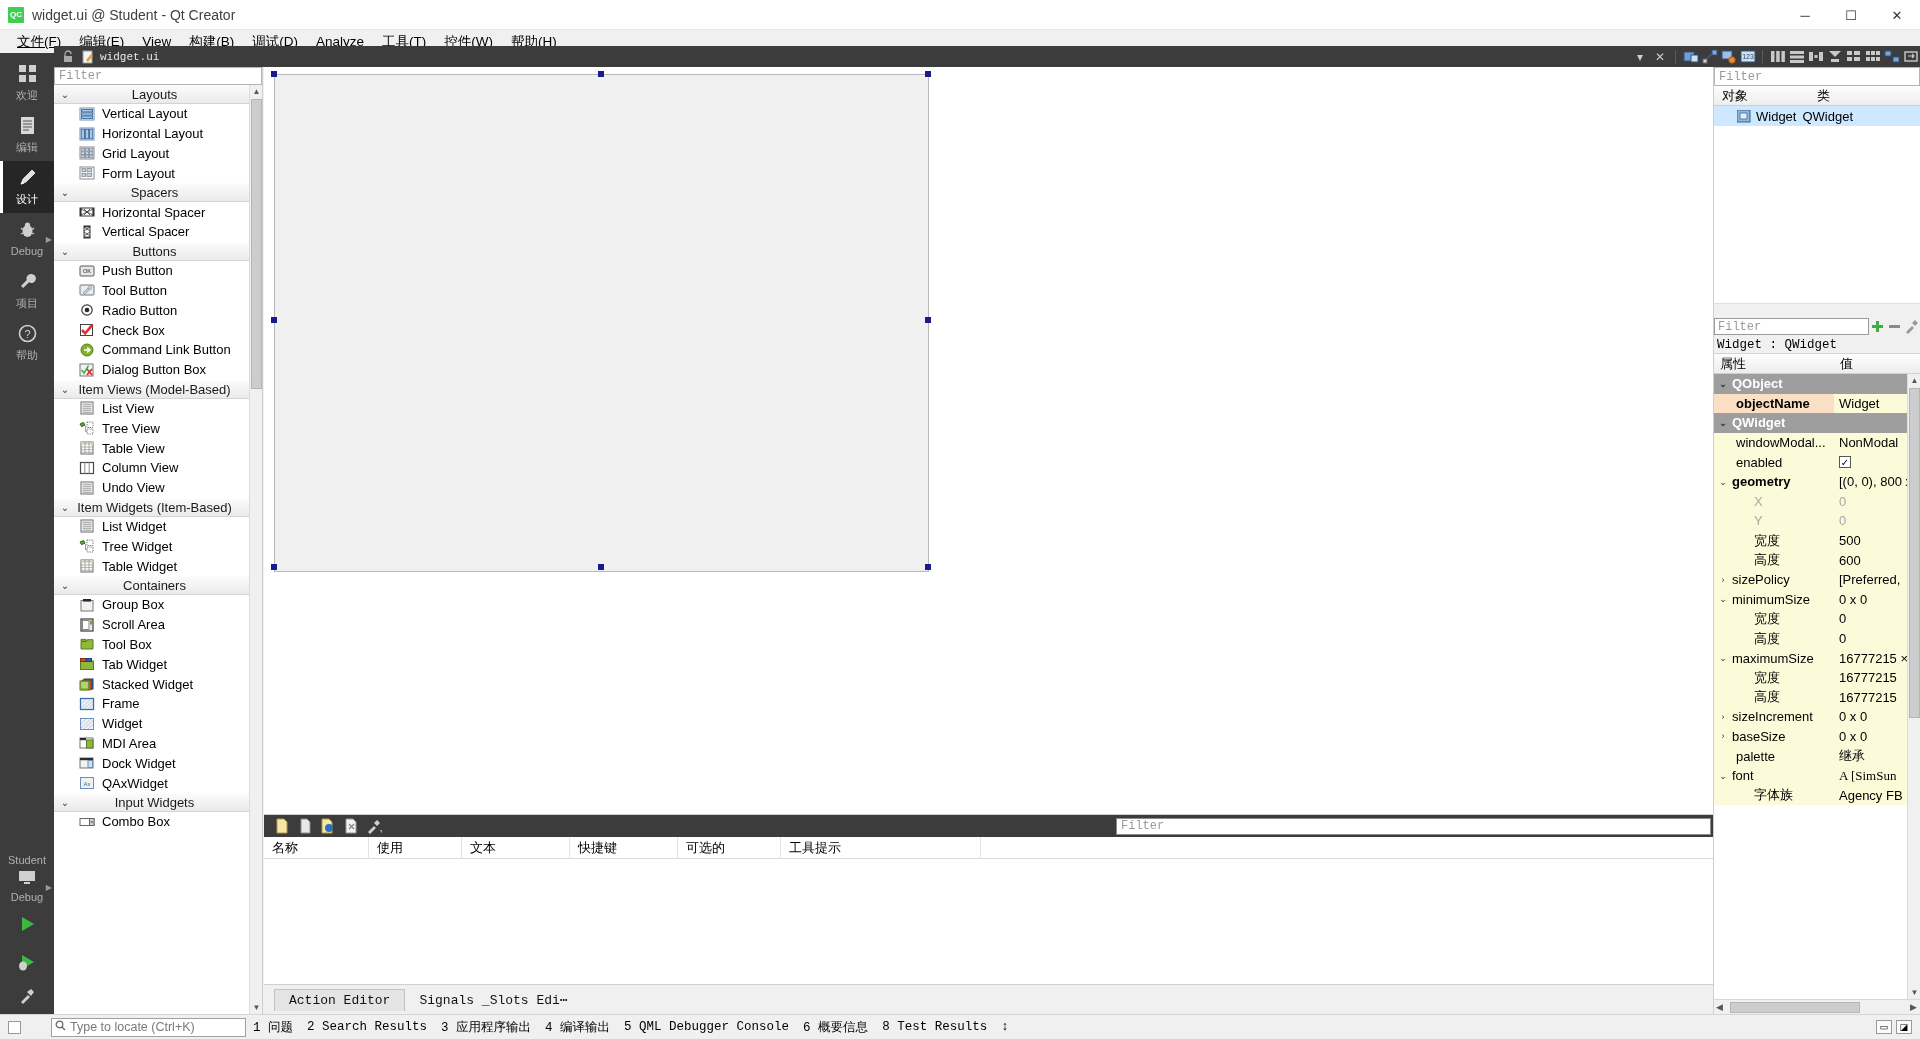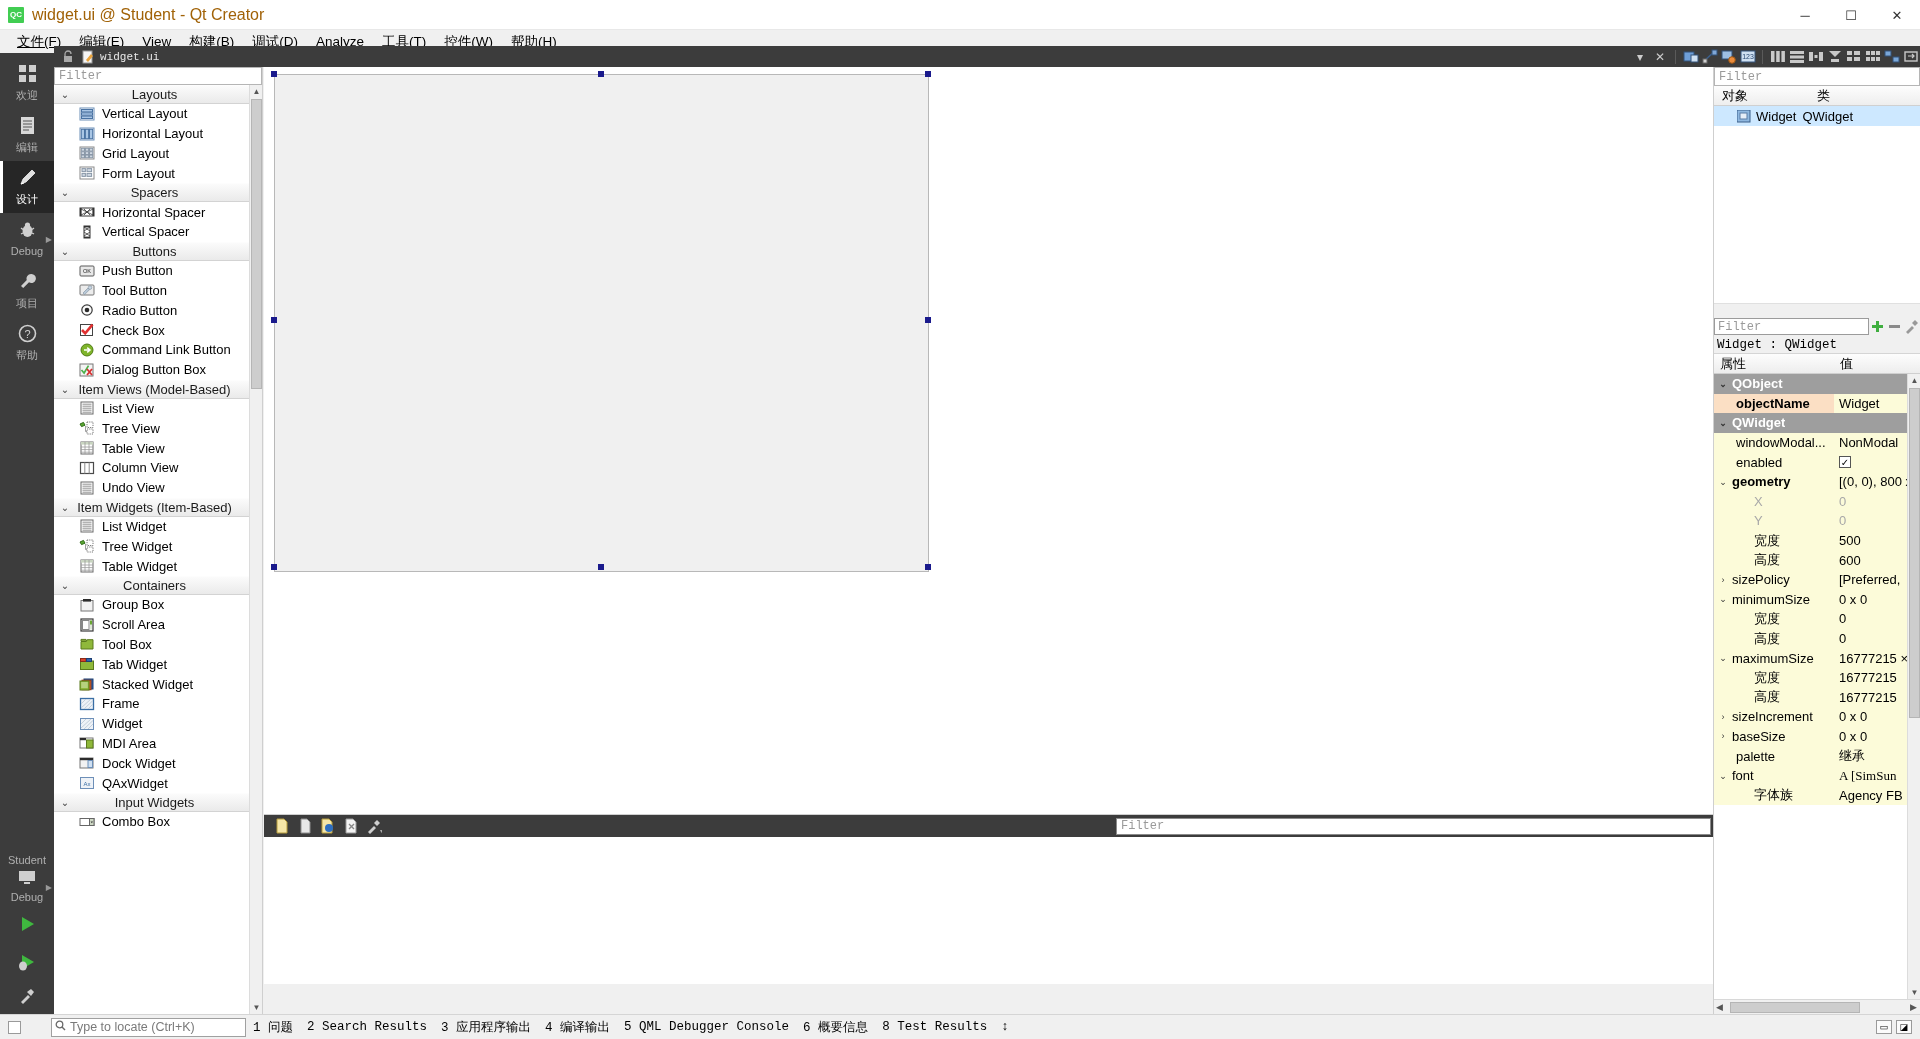--- a/index.html
+++ b/index.html
@@ -17,21 +17,21 @@
   .titlebar {
     height: 30px; background: #ffffff; display: flex; align-items: center;
     padding-left: 8px; border-bottom: 1px solid #e8e8e8;
   }
   .qc-logo {
     width: 16px; height: 16px; background: #41cd52; color: #fff;
     font-size: 8px; font-weight: bold; display: flex; align-items: center;
     justify-content: center; font-family: "Liberation Sans", sans-serif;
     border-radius: 1px; margin-right: 8px;
   }
-  .title-text { font-size: 16px; color: #a16207; }
+  .title-text { font-size: 14px; color: #404040; }
   .win-ctrl { position: absolute; top: 0; right: 0; display: flex; height: 30px; }
   .win-btn {
     width: 46px; height: 30px; display: flex; align-items: center;
     justify-content: center; font-size: 13px; color: #333;
   }
 
   
   .menubar {
     height: 23px; background: #f0f0f0; display: flex; align-items: center;
     padding-left: 8px; font-size: 13.5px; text-decoration: underline;
@@ -977,23 +977,35 @@
       </div>
       <div class="ae-ic">
         <svg width="16" height="16" viewBox="0 0 16 16">
             <path d="M2 14l6-6 2 2-6 6z" fill="#cfcfcf"></path>
             <path d="M8 5l3-3 3 3-3 3z" fill="#cfcfcf"></path>
             <text x="14" y="15" font-size="6" fill="#aaa" font-family="Liberation Sans">▾</text>
           </svg>
       </div>
       <div class="ae-filter">Filter</div>
     </div>
+    <div class="ae-header" id="ae-header">
+        <div class="ae-col" style="width: 105px;">名称</div>
+        <div class="ae-col" style="width: 93px;">使用</div>
+        <div class="ae-col" style="width: 108px;">文本</div>
+        <div class="ae-col" style="width: 108px;">快捷键</div>
+        <div class="ae-col" style="width: 103px;">可选的</div>
+        <div class="ae-col" style="width: 200px;">工具提示</div>
+      </div>
     <div class="ae-body"></div>
   </div>
 
+  <div class="ae-tabs">
+    <div class="ae-tab active">Action Editor</div>
+    <div class="ae-tab">Signals _Slots Edi⋯</div>
+  </div>
 
   <div class="objinspector">
     <div class="oi-filter">Filter</div>
     <div class="oi-head">
       <div style="width:95px">对象</div>
       <div style="flex:1">类</div>
     </div>
     <div class="oi-row sel">
       <span class="oi-ic">
         <svg width="14" height="13" viewBox="0 0 14 13">

